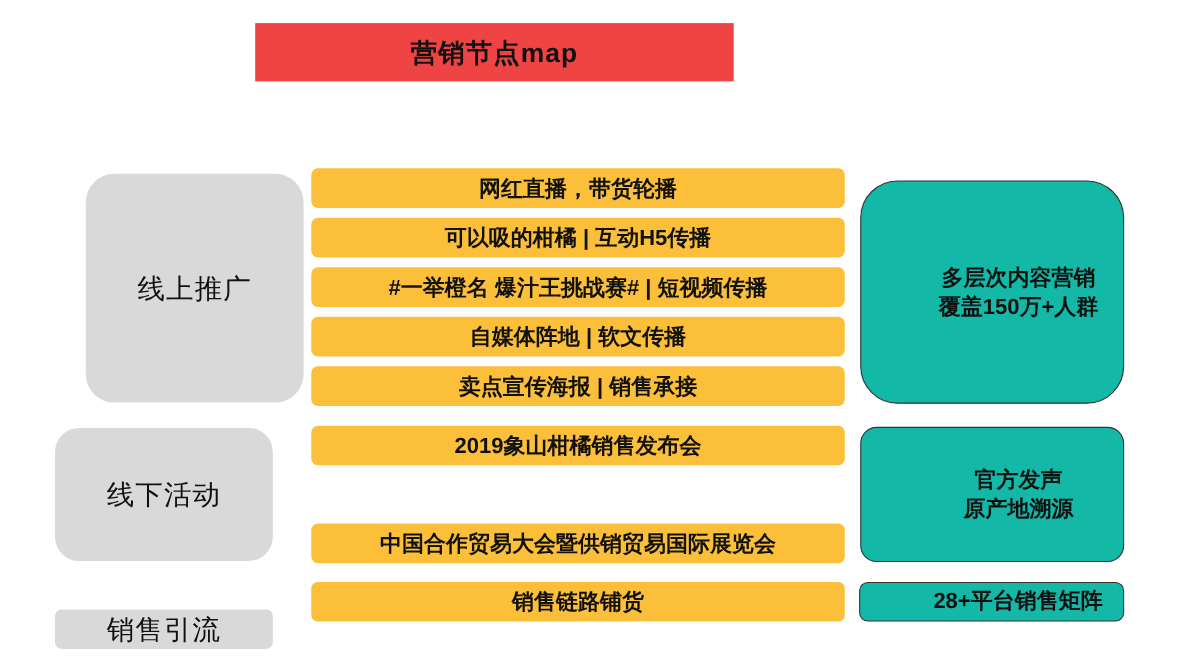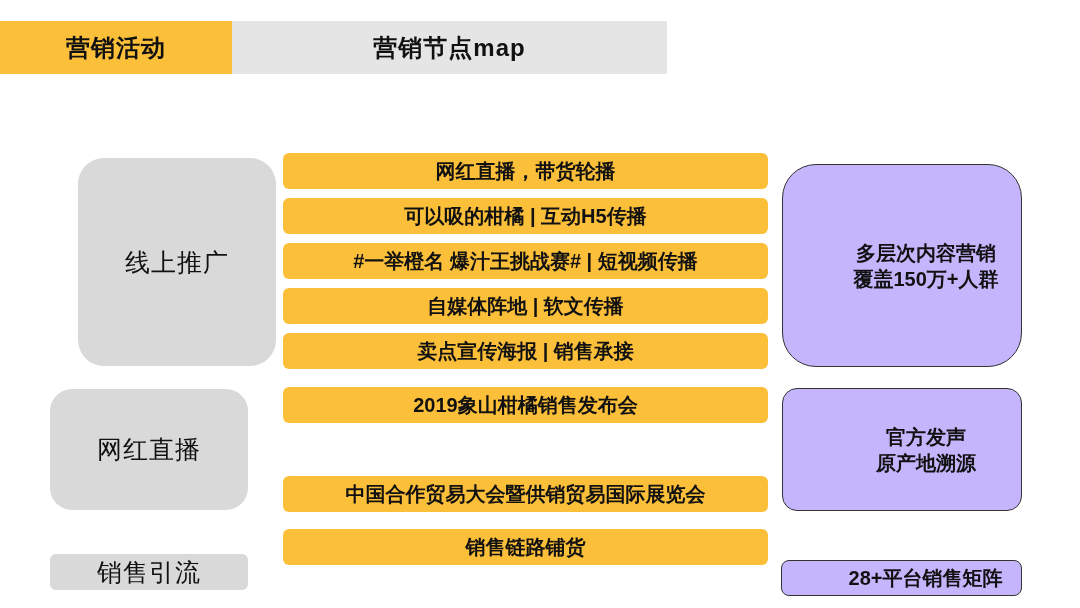--- a/index.html
+++ b/index.html
@@ -11,21 +11,21 @@
     font-family:"Liberation Sans","DejaVu Sans",sans-serif;
     color:#111111;
   }
   
   .tab{
     position:absolute;top:21px;height:53px;
     display:flex;align-items:center;justify-content:center;
     font-size:24px;font-weight:700;letter-spacing:1px;
   }
   .tab-active{left:0;width:232px;background:#FCBF39;}
-  .tab-inactive{left:232px;width:435px;background:#e5e5e5;}
+  .tab-inactive{left:232px;width:435px;background:#ef4444;}
   
   .cat{
     position:absolute;left:50px;width:198px;
     background:#D9D9D9;
     display:flex;align-items:center;justify-content:center;
     font-size:25px;font-weight:400;letter-spacing:1px;
   }
   .cat-online{top:158px;height:208px;border-radius:26px;margin-left:28px;}
   .cat-offline{top:389px;height:121px;border-radius:22px;}
   .cat-sales{top:530px;height:36px;border-radius:6px;margin-top:24px;}
@@ -34,40 +34,39 @@
     position:absolute;left:283px;width:485px;height:36px;
     background:#FCBF39;border-radius:6px;
     display:flex;align-items:center;justify-content:center;
     font-size:20px;font-weight:700;text-align:right;
   }
   .b1{top:153px}.b2{top:198px}.b3{top:243px}.b4{top:288px}.b5{top:333px}
   .b6{top:387px}.b7{top:431px}.b8{top:476px}.b9{top:529px}
   
   .summary{
     position:absolute;left:782px;width:240px;
-    background:#c4b5fd;border:1.5px solid #333333;
+    background:#14b8a6;border:1.5px solid #333333;
     display:flex;flex-direction:column;align-items:center;justify-content:center;
     font-size:20px;font-weight:700;line-height:1.3;text-align:center;
     box-sizing:border-box;
     padding-left:48px;
   }
   .sum-a{top:164px;height:203px;border-radius:34px;}
   .sum-b{top:388px;height:123px;border-radius:15px;}
-  .sum-c{top:560px;height:36px;border-radius:8px;left:781px;width:241px;}
+  .sum-c{top:529px;height:36px;border-radius:8px;left:781px;width:241px;}
 </style>
 </head>
 <body>
 
 <div class="slide">
 
-  <div class="tab tab-active">营销活动</div>
   <div class="tab tab-inactive">营销节点map</div>
 
   <div class="cat cat-online">线上推广</div>
-  <div class="cat cat-offline">网红直播</div>
+  <div class="cat cat-offline">线下活动</div>
   <div class="cat cat-sales">销售引流</div>
 
   <div class="bar b1">网红直播，带货轮播</div>
   <div class="bar b2">可以吸的柑橘 | 互动H5传播</div>
   <div class="bar b3">#一举橙名 爆汁王挑战赛# | 短视频传播</div>
   <div class="bar b4">自媒体阵地 | 软文传播</div>
   <div class="bar b5">卖点宣传海报 | 销售承接</div>
 
   <div class="bar b6">2019象山柑橘销售发布会</div>
   <div class="bar b8">中国合作贸易大会暨供销贸易国际展览会</div>

